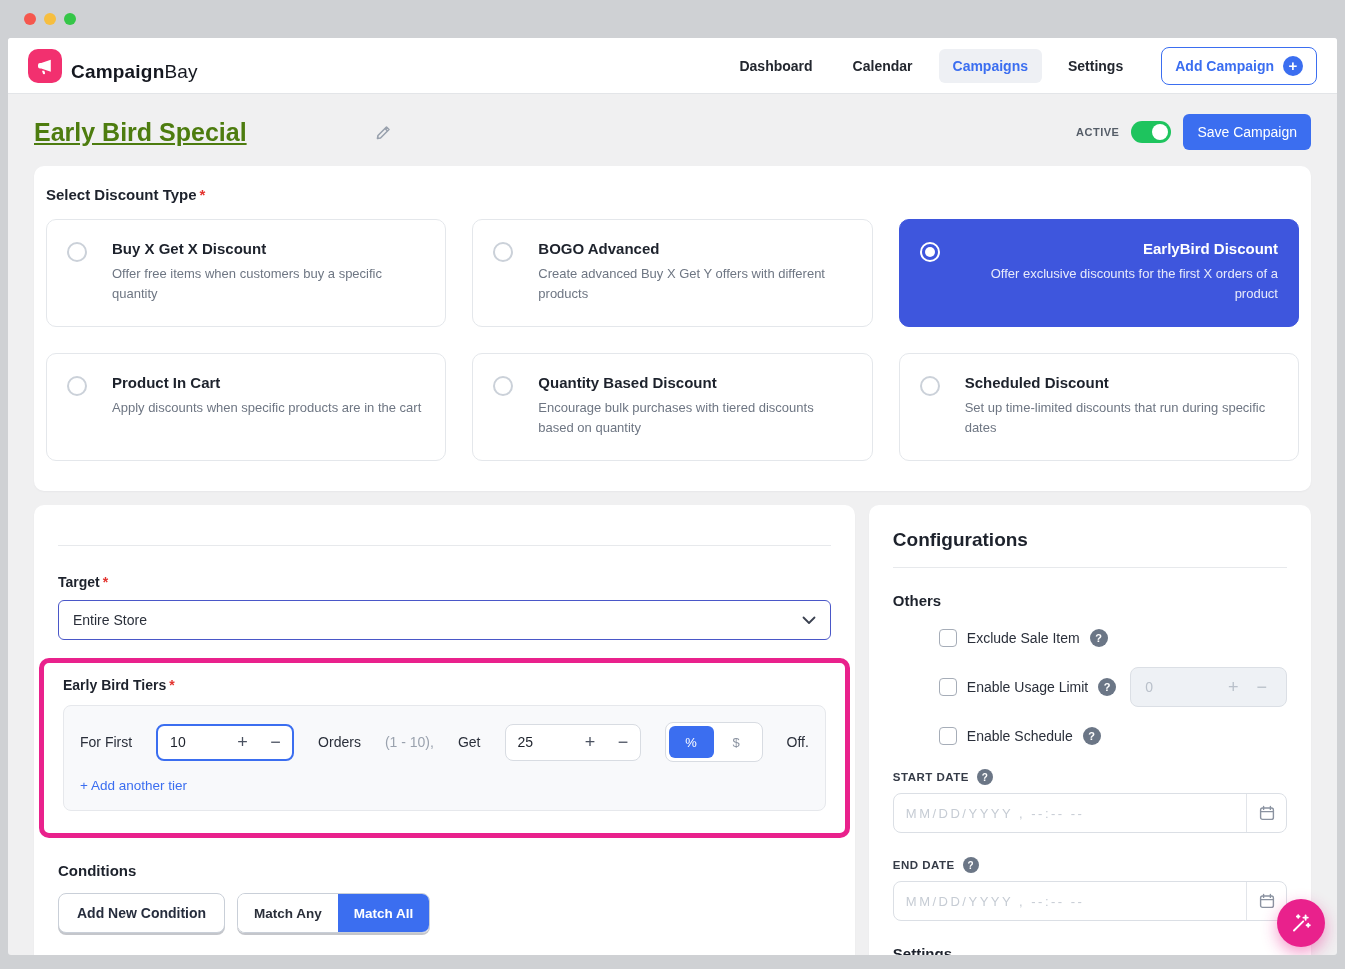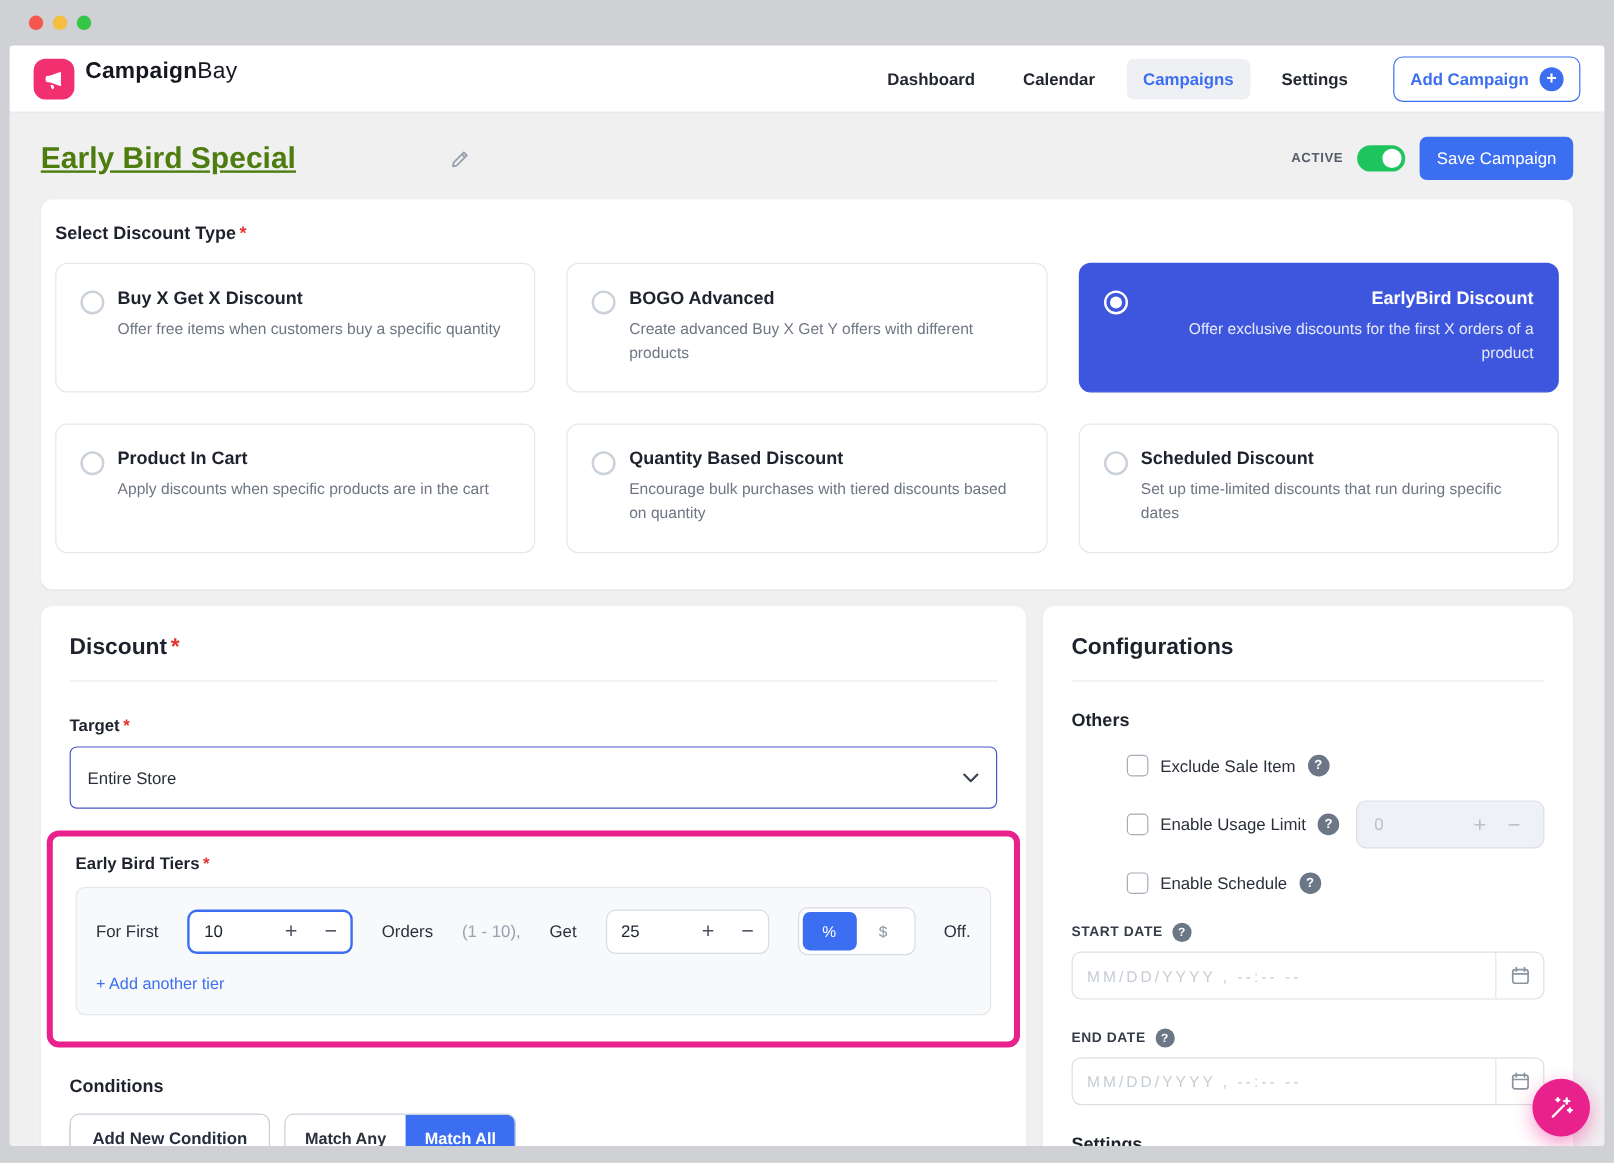--- a/index.html
+++ b/index.html
@@ -19,21 +19,21 @@
   .chrome-top{height:38px;flex:0 0 auto;display:flex;align-items:center;padding-left:24px;gap:8px;}
   .light{width:12px;height:12px;border-radius:50%;cursor:pointer;}
   .light.red{background:#F5574E;}
   .light.yellow{background:#F6BE3F;}
   .light.green{background:#35C648;}
 
   .app{flex:1;margin:0 8px 14px;background:var(--page-bg);overflow:hidden;position:relative;display:flex;flex-direction:column;border-radius:3px;}
 
   
   .topbar{background:#fff;height:56px;flex:0 0 auto;display:flex;align-items:center;padding:0 20px;border-bottom:1px solid #e3e5e8;}
-  .logo{display:flex;align-items:flex-start;gap:9px;}
+  .logo{display:flex;align-items:flex-end;gap:9px;}
   .logo-mark{width:34px;height:34px;border-radius:10px;background:var(--brand-pink);display:flex;align-items:center;justify-content:center;}
   .logo-name{font-size:19px;color:#14171f;letter-spacing:.2px;}
   .logo-name .b{font-weight:700;}
   .logo-name .l{font-weight:400;}
   nav{margin-left:auto;display:flex;align-items:center;gap:12px;}
   .nav-item{font-size:14px;font-weight:600;color:#23272f;padding:9px 14px;border-radius:6px;cursor:pointer;white-space:nowrap;}
   .nav-item.active{background:#eef0f4;color:var(--action-blue);}
   .btn-add{margin-left:12px;display:flex;align-items:center;gap:9px;border:1px solid var(--action-blue);color:var(--action-blue);font-weight:700;font-size:14px;background:#fff;border-radius:8px;padding:8px 13px;cursor:pointer;font-family:inherit;}
   .plus-circle{width:20px;height:20px;border-radius:50%;background:var(--action-blue);color:#fff;display:flex;align-items:center;justify-content:center;font-size:15px;line-height:1;}
 
@@ -48,37 +48,37 @@
   .btn-save{background:var(--action-blue);color:#fff;font-size:14px;font-weight:500;border:none;border-radius:6px;padding:10px 14px;cursor:pointer;font-family:inherit;}
 
   
   .main{flex:1;overflow:hidden;padding:0 26px;}
   .card{background:#fff;border-radius:10px;box-shadow:0 1px 2px rgba(20,25,40,.04);}
   .type-card{padding:20px 12px 30px;}
   .section-heading{font-size:15px;font-weight:700;color:#1d222c;}
   .req{color:#e3342f;margin-left:3px;font-weight:700;}
 
   .options{display:grid;grid-template-columns:repeat(3,1fr);gap:26px;margin-top:16px;}
-  .option{border:1px solid #e4e7eb;border-radius:10px;padding:20px;display:flex;gap:11px;min-height:108px;cursor:pointer;background:#fff;}
+  .option{border:1px solid #e4e7eb;border-radius:10px;padding:20px;display:flex;gap:25px;min-height:108px;cursor:pointer;background:#fff;}
   .radio{width:20px;height:20px;border:2px solid #cbd1d9;border-radius:50%;flex:0 0 auto;margin-top:2px;background:#fff;}
   .option-title{font-size:15px;font-weight:700;color:#1d222c;}
   .option-desc{font-size:13px;color:#6e7683;line-height:1.55;margin-top:7px;}
   .option.selected{background:var(--primary-blue);border-color:var(--primary-blue);text-align:right;}
   .option.selected .option-title{color:#fff;}
   .option.selected .option-desc{color:rgba(255,255,255,.88);}
   .option.selected .radio{border-color:#fff;background:transparent;position:relative;}
   .option.selected .radio::after{content:"";position:absolute;inset:3px;background:#fff;border-radius:50%;}
 
   .columns{display:flex;gap:14px;margin-top:14px;align-items:flex-start;}
   .discount-card{flex:0 0 745px;padding:24px;min-height:520px;}
   .config-card{flex:1;padding:24px;min-height:520px;}
   .card-title{font-size:19px;font-weight:700;color:#1d222c;}
   .divider{border-bottom:1px solid #e7e9ec;margin-top:16px;}
   .field-label{font-size:14px;font-weight:700;color:#1d222c;margin-top:28px;}
-  .select{margin-top:10px;height:52px;border:1px solid #4a57c8;border-radius:6px;background:#fff;display:flex;align-items:center;justify-content:space-between;padding:0 14px;font-size:14px;color:#2a2f3a;cursor:pointer;}
+  .select{margin-top:10px;height:40px;border:1px solid #4a57c8;border-radius:6px;background:#fff;display:flex;align-items:center;justify-content:space-between;padding:0 14px;font-size:14px;color:#2a2f3a;cursor:pointer;}
 
   .tiers-wrap{border:5px solid var(--accent-magenta);border-radius:10px;margin:18px -19px 0;padding:14px 19px 22px;}
   .tier-box{margin-top:12px;background:#f8f9fb;border:1px solid #e6e8ec;border-radius:8px;padding:16px;}
   .tier-row{display:flex;align-items:center;gap:24px;font-size:14px;color:#2a2f3a;white-space:nowrap;}
   .stepper{display:flex;align-items:center;background:#fff;border-radius:8px;height:37px;overflow:hidden;flex:0 0 auto;}
   .stepper.focus{border:2px solid var(--action-blue);}
   .stepper.normal{border:1px solid #d8dce2;}
   .stepper input{border:none;outline:none;width:68px;padding:0 0 0 12px;font-size:14px;color:#1d222c;height:100%;background:transparent;font-family:inherit;}
   .step-btn{width:33px;height:100%;display:flex;align-items:center;justify-content:center;color:#4a5160;font-size:18px;background:none;border:none;cursor:pointer;font-family:inherit;}
   .muted{color:#9aa2ae;}
@@ -213,23 +213,20 @@
               <div class="option-desc">Set up time-limited discounts that run during specific dates</div>
             </div>
           </div>
 
         </div>
       </section>
 
       <div class="columns">
 
         <section class="card discount-card">
-          <h2 class="card-title">
-            <span>Discount</span><span class="req">*</span>
-          </h2>
           <div class="divider"></div>
 
           <div class="field-label">
             <span>Target</span><span class="req">*</span>
           </div>
           <div class="select">
             <span>Entire Store</span>
             <svg width="14" height="9" viewBox="0 0 14 9" fill="none" stroke="#3a4150" stroke-width="1.8" stroke-linecap="round" stroke-linejoin="round">
                 <path d="M1.5 1.5 L7 7 L12.5 1.5"></path>
               </svg>

